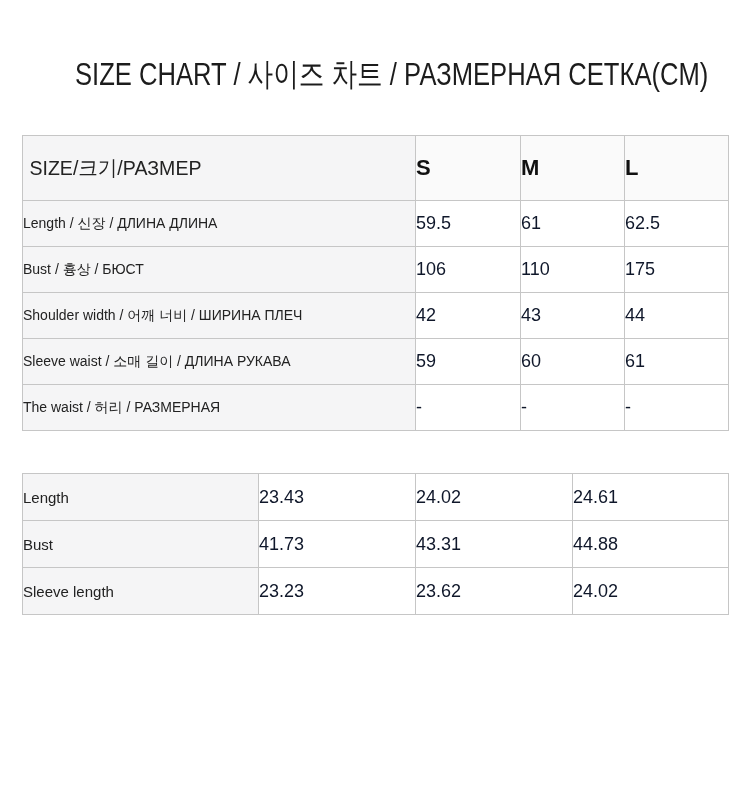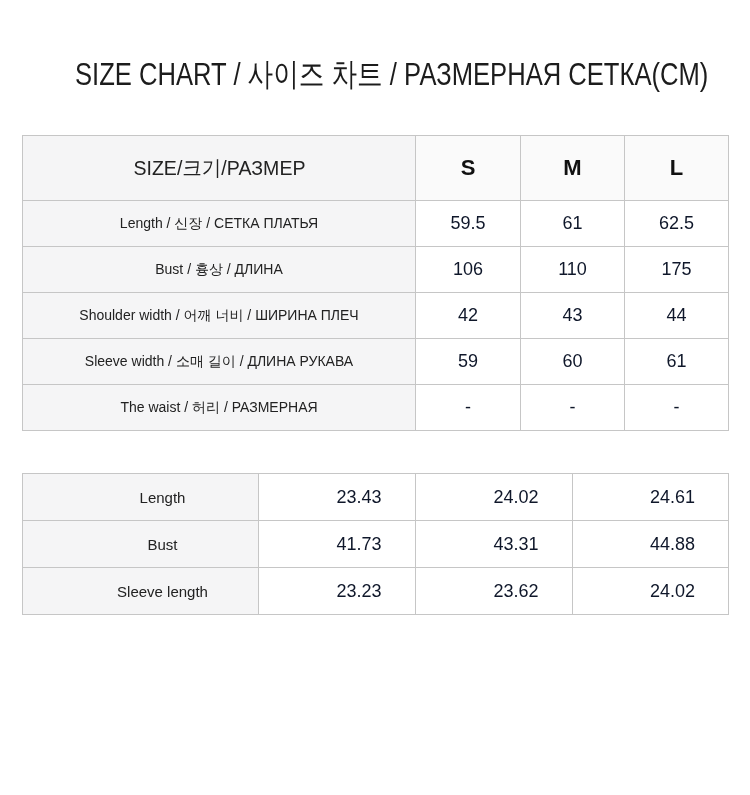--- a/index.html
+++ b/index.html
@@ -30,40 +30,40 @@
     transform-origin: 50% 50%;
     letter-spacing: 0px;
   }
 
   table.size-table {
     position: absolute;
     left: 22px;
     width: 706px;
     border-collapse: collapse;
     table-layout: fixed;
-    text-align: center;
+    text-align: left;
     background: #ffffff;
   }
   table.cm-table   { top: 135px; }
   table.inch-table { top: 473px; }
 
   .size-table th, .size-table td {
     border: 1px solid #c6c6c6;
     padding: 0;
     vertical-align: middle;
     font-weight: 400;
     overflow: hidden;
     white-space: nowrap;
   }
 
   
   .cm-table   tr.head-row th { height: 65px; }
   .inch-table tr.head-row th { height: 62px; }
   .cm-table   tr.data-row td { height: 46px; }
-  .inch-table tr.data-row td { height: 47px; padding-left: 44px; }
+  .inch-table tr.data-row td { height: 47px; }
 
   
   .shade      { background: #f5f5f6; }
   .head-size  { background: #fafafa; }
   .val-cell   { background: #ffffff; }
 
   
   .head-label span {
     display: inline-block;
     font-size: 21px;
@@ -95,39 +95,39 @@
     <tbody>
       <tr class="head-row">
         <th class="head-label shade">
           <span>SIZE/크기/РАЗМЕР</span>
         </th>
         <th class="head-size">S</th>
         <th class="head-size">M</th>
         <th class="head-size">L</th>
       </tr>
       <tr class="data-row">
-        <td class="row-label shade">Length / 신장 / СЕТКА ПЛАТЬЯ</td>
+        <td class="row-label shade">Length / 신장 / ДЛИНА ДЛИНА</td>
         <td class="val-cell">59.5</td>
         <td class="val-cell">61</td>
         <td class="val-cell">62.5</td>
       </tr>
       <tr class="data-row">
-        <td class="row-label shade">Bust / 흉상 / ДЛИНА</td>
+        <td class="row-label shade">Bust / 흉상 / БЮСТ</td>
         <td class="val-cell">106</td>
         <td class="val-cell">110</td>
         <td class="val-cell">175</td>
       </tr>
       <tr class="data-row">
         <td class="row-label shade">Shoulder width / 어깨 너비 / ШИРИНА ПЛЕЧ</td>
         <td class="val-cell">42</td>
         <td class="val-cell">43</td>
         <td class="val-cell">44</td>
       </tr>
       <tr class="data-row">
-        <td class="row-label shade">Sleeve width / 소매 길이 / ДЛИНА РУКАВА</td>
+        <td class="row-label shade">Sleeve waist / 소매 길이 / ДЛИНА РУКАВА</td>
         <td class="val-cell">59</td>
         <td class="val-cell">60</td>
         <td class="val-cell">61</td>
       </tr>
       <tr class="data-row">
         <td class="row-label shade">The waist / 허리 / РАЗМЕРНАЯ</td>
         <td class="val-cell">-</td>
         <td class="val-cell">-</td>
         <td class="val-cell">-</td>
       </tr>

